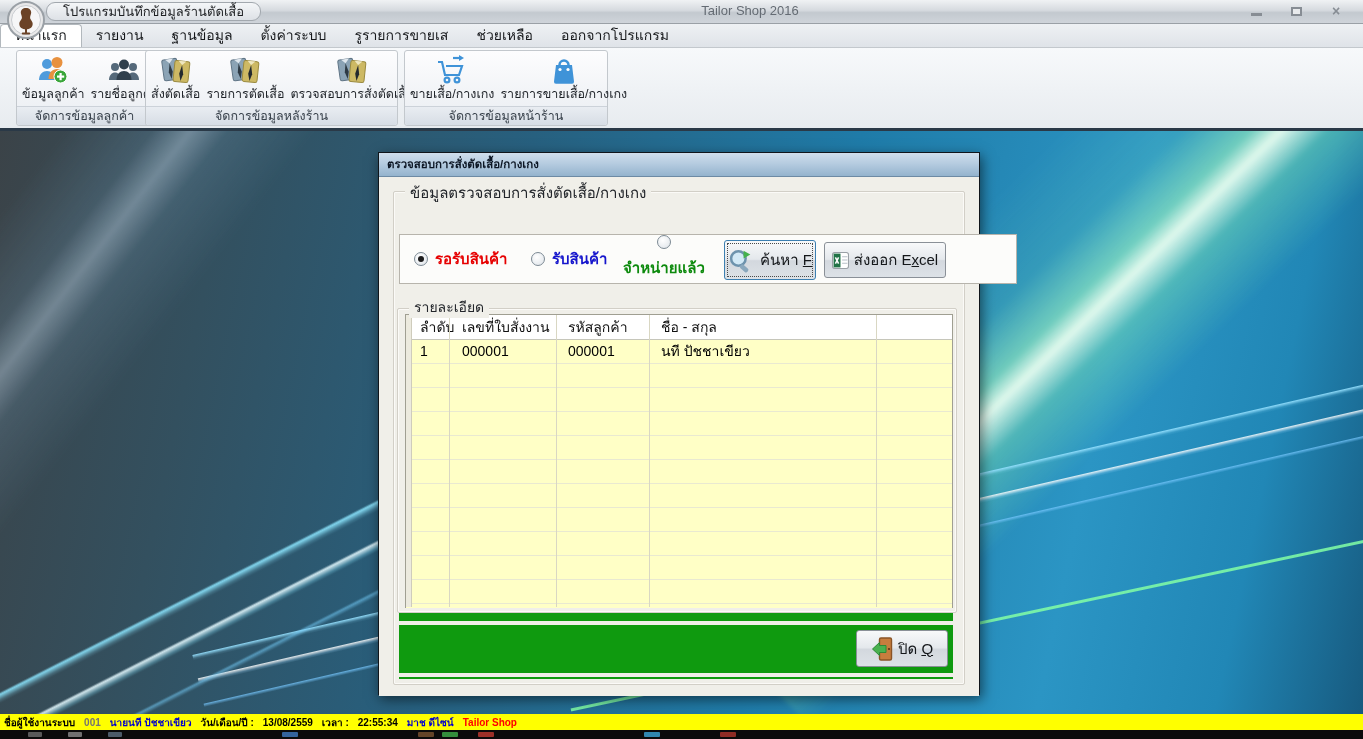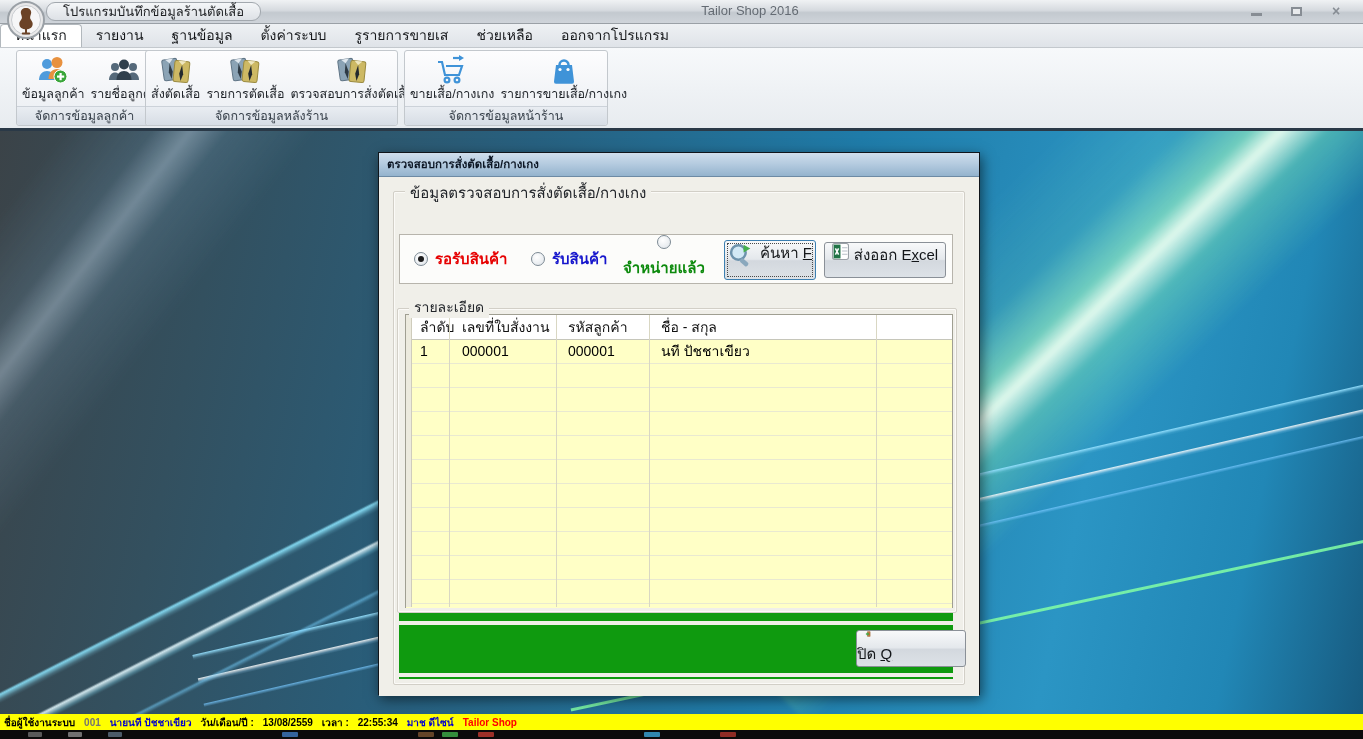--- a/index.html
+++ b/index.html
@@ -71,51 +71,51 @@
     border:1px solid #10151a; box-shadow:2px 4px 12px rgba(0,0,0,.55); z-index:10; background:#f0efe9; }
   .dlg-title { position:absolute; left:0; top:0; width:100%; height:24px;
     background:linear-gradient(#cfdeec,#b6cce0 45%,#94b3cd);
     border-bottom:1px solid #6d8aa4; font-size:11.5px; font-weight:bold; color:#0c1624;
     line-height:23px; padding-left:8px; }
   .dlg-body { position:absolute; left:0; top:24px; width:100%; height:519px; background:#f0efe9; }
 
   .gbox { position:absolute; border:1px solid #d2cfc7; border-radius:2px; box-shadow:inset 0 0 0 1px #fbfaf7; }
   .gbox-label { position:absolute; background:#f0efe9; padding:0 5px; color:#23262b; z-index:3; white-space:nowrap; }
 
-  .radio-panel { position:absolute; left:20px; top:57px; width:554px; height:50px;
+  .radio-panel { position:absolute; left:20px; top:57px; width:618px; height:50px;
     background:#fcfcfa; border:1px solid #b7b4ac; }
   .radio { position:absolute; top:0; height:100%; display:flex; align-items:center; gap:7px;
     font-weight:bold; font-size:15px; white-space:nowrap; cursor:default; }
   .rdot { width:14px; height:14px; border-radius:50%; border:1px solid #7d8a94;
     background:radial-gradient(circle at 40% 35%,#ffffff,#dde3e8); position:relative; flex:none; }
   .rdot.sel::after { content:""; position:absolute; left:3px; top:3px; width:6px; height:6px;
     border-radius:50%; background:#1c1c1c; }
 
-  .btn { position:absolute; display:flex; justify-content:center; gap:5px;
+  .btn { position:absolute; display:flex; align-items:center; justify-content:center; gap:5px;
     font-size:15px; color:#14171a; border:1px solid #8a9097; border-radius:3px;
     background:linear-gradient(#f8f9fa,#e4e8ec 48%,#d3d8de 52%,#dde2e7); cursor:default; white-space:nowrap; }
   .btn.focused { border-color:#3c7fb1; outline:1px dotted #4a4a4a; outline-offset:-4px; }
 
   
   .grid { position:absolute; left:26px; top:137px; width:548px; height:294px;
     border:1px solid #a09f92; background:#ffffc6; }
   .grid-head { position:absolute; left:0; top:0; width:100%; height:25px; background:#ffffff;
     border-bottom:1px solid #c6c6ba; }
   .gh { position:absolute; top:0; height:25px; line-height:25px; font-size:14px; color:#101010; white-space:nowrap; }
   .grid-body { position:absolute; left:0; top:25px; width:100%; height:268px;
     background:repeating-linear-gradient(to bottom,#ffffc6 0 23px,#e9e9d1 23px 24px); }
   .vline { position:absolute; top:0; bottom:0; width:1px; background:#d9d7c3; z-index:2; }
   .rowstrip { position:absolute; left:0; top:0; bottom:0; width:6px; background:#eceade; border-right:1px solid #cfccbc; z-index:2; }
   .datarow { position:absolute; left:0; top:25px; width:100%; height:23px; z-index:1; }
   .cell { position:absolute; top:0; height:23px; line-height:23px; font-size:14px; color:#000; white-space:nowrap; }
 
   .green-strip { position:absolute; left:20px; top:436px; width:554px; height:8px; background:#0f9a0f; }
   .green-panel { position:absolute; left:20px; top:448px; width:554px; height:48px; background:#0f9a0f; }
   .green-line  { position:absolute; left:20px; top:500px; width:554px; height:2px; background:#0f9a0f; }
-  .close-btn { left:457px; top:5px; width:110px; height:37px;flex-direction:column; }
+  .close-btn { left:457px; top:5px; width:92px; height:37px; }
 
   
   .statusbar { position:absolute; left:0; top:714px; width:1363px; height:16px; background:#ffff00;
     display:flex; align-items:center; gap:9px; padding-left:4px; font-size:10px; font-weight:bold;
     white-space:nowrap; overflow:hidden; }
 
   
   .taskbar { position:absolute; left:0; top:730px; width:1363px; height:9px; background:#0b0b0b;
     display:flex; align-items:flex-start; }
   .tstub { height:5px; margin-top:2px; border-radius:1px; opacity:.8; }

